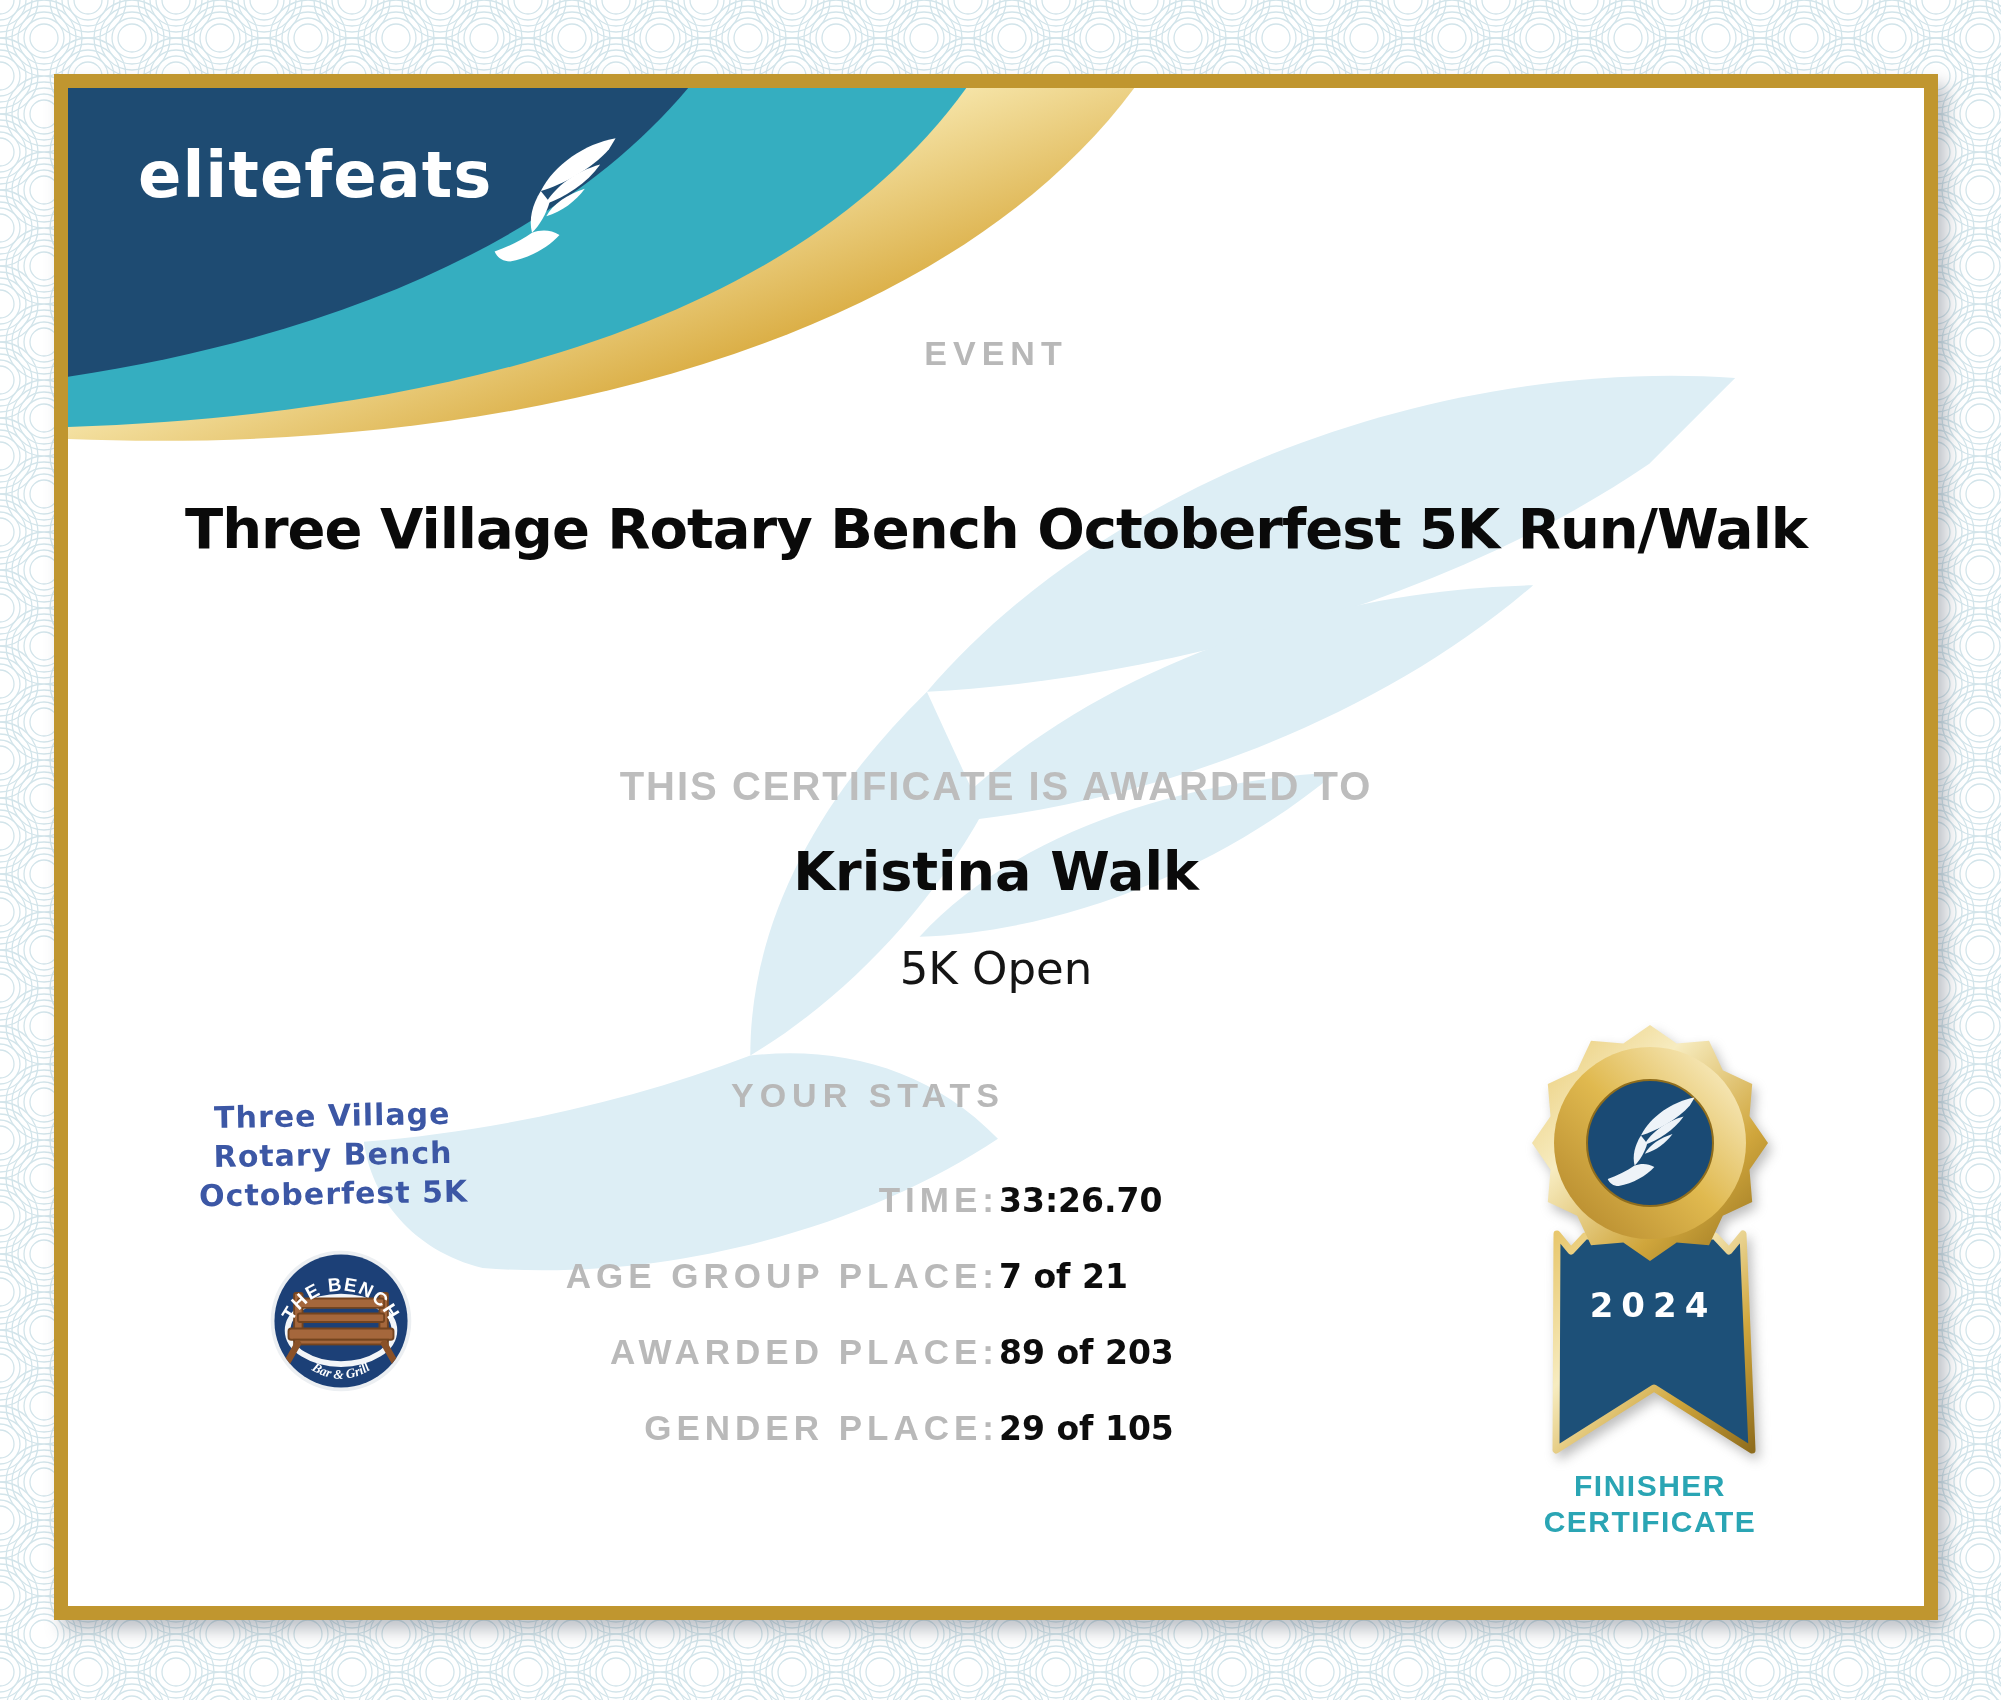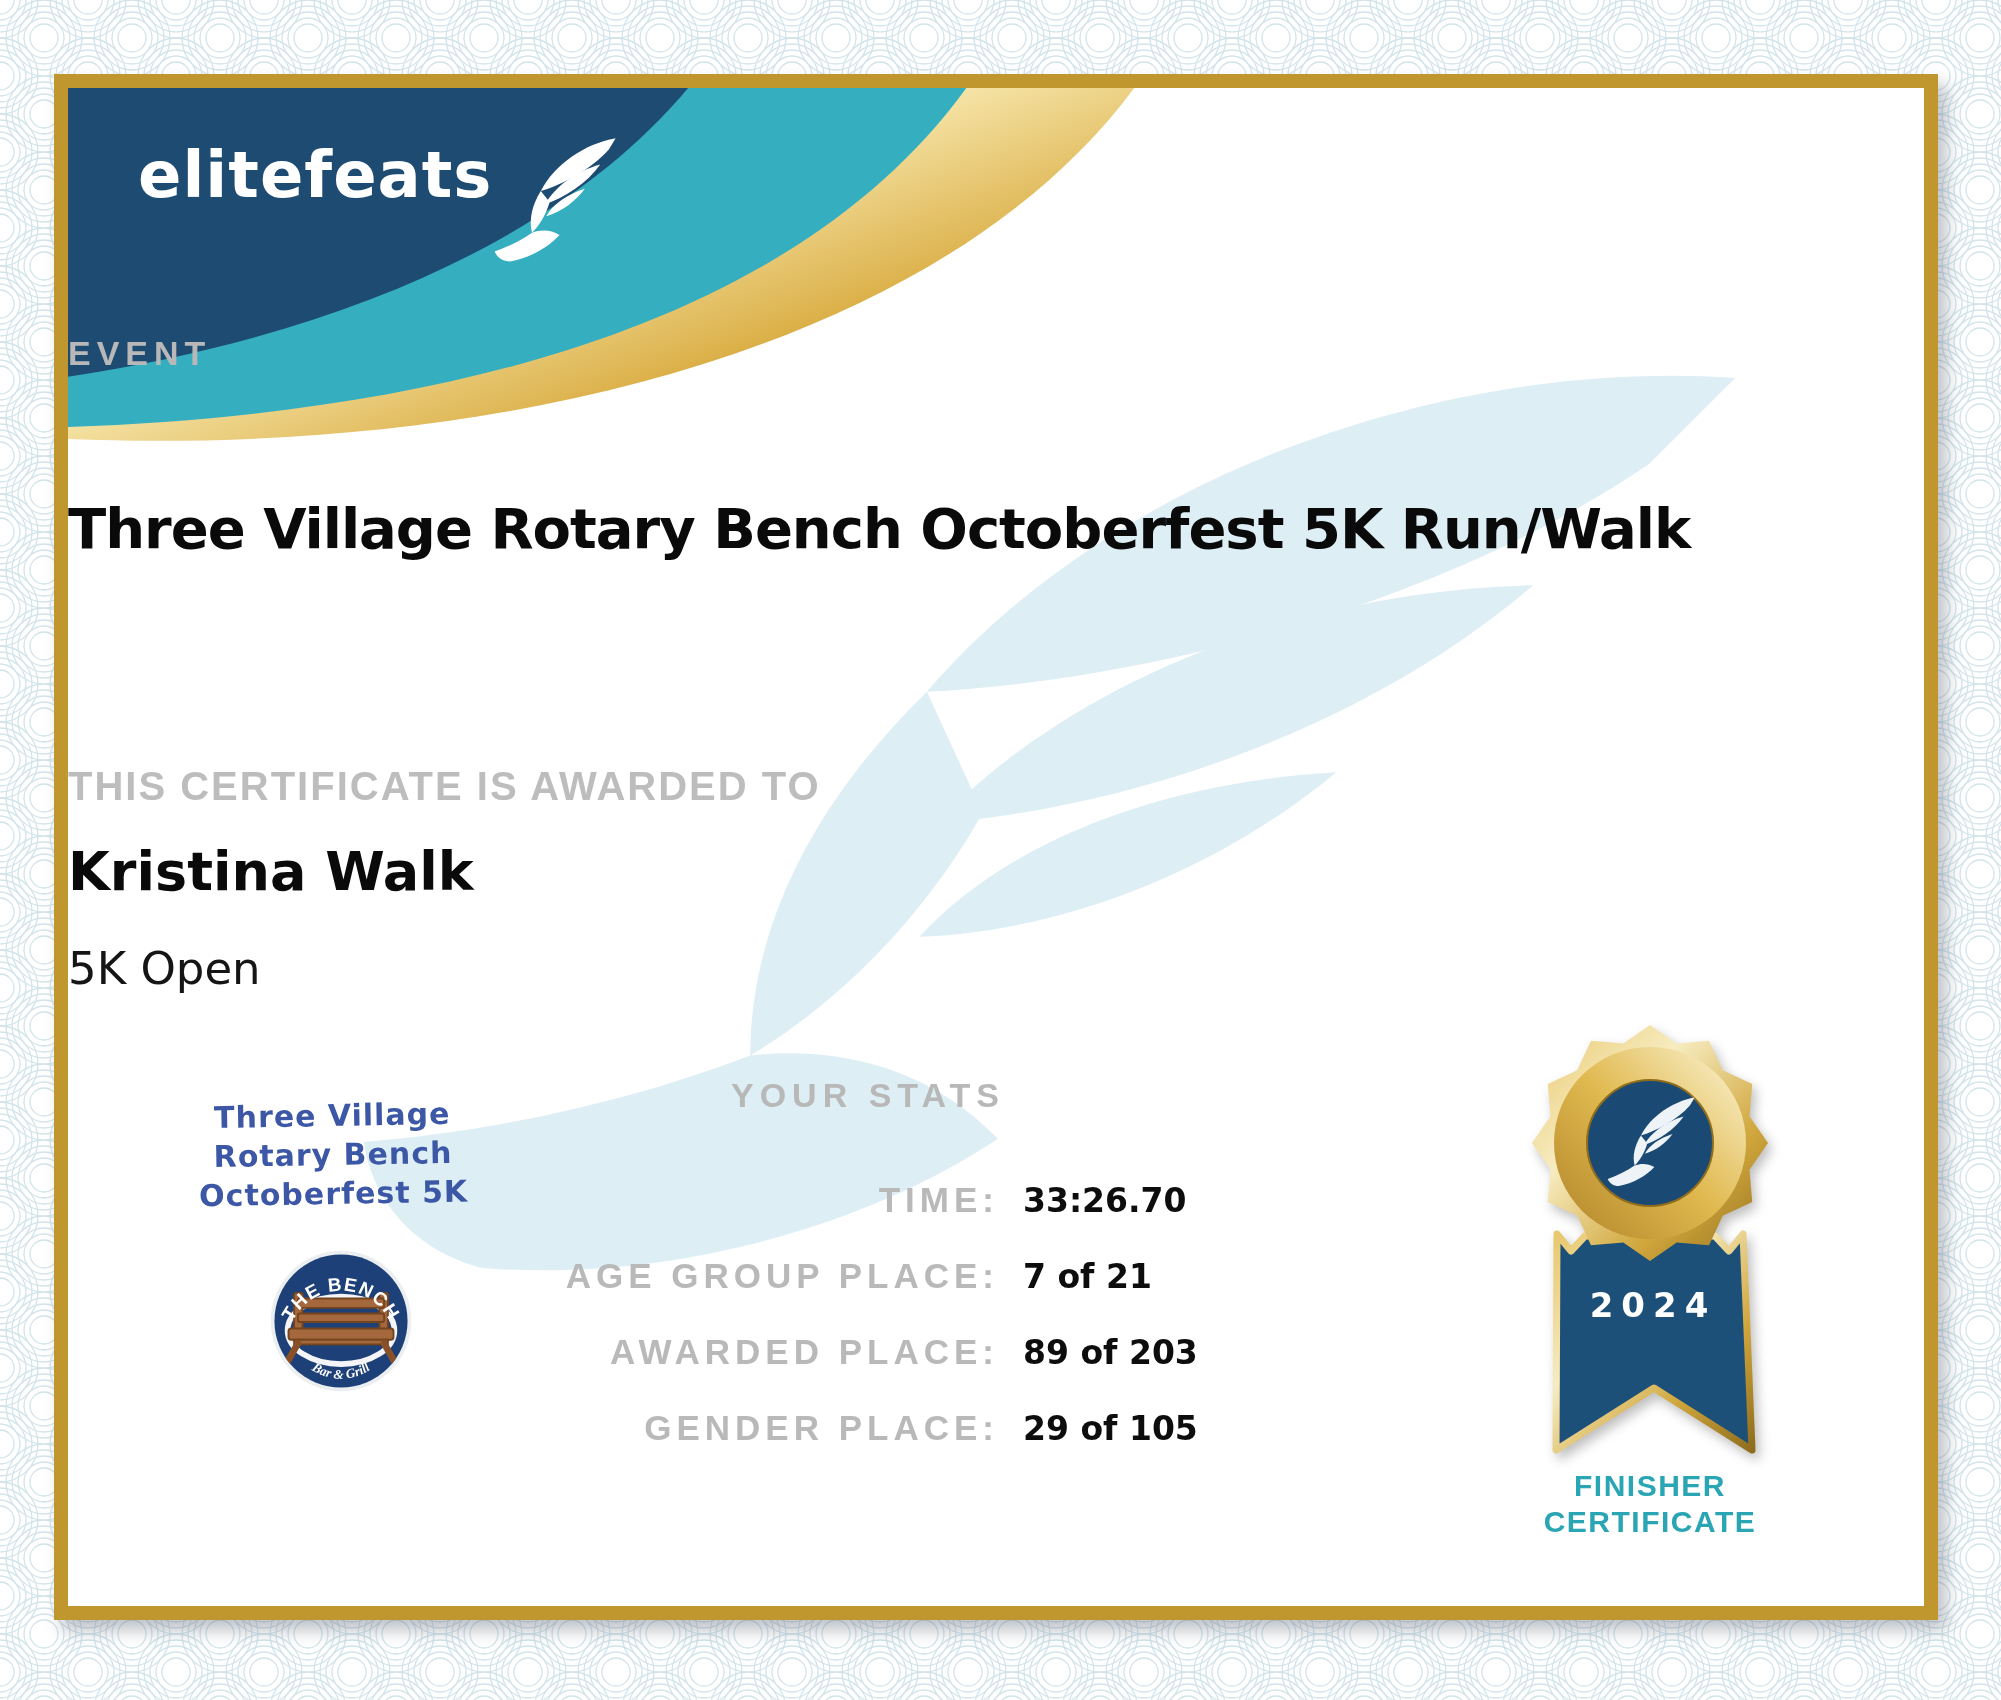--- a/index.html
+++ b/index.html
@@ -10,34 +10,34 @@
         box-sizing:border-box;border:14px solid #c0962f;background:#f9a8d4;z-index:1;
         box-shadow:8px 10px 16px rgba(90,100,115,.40);}
   .cert-inner{position:absolute;inset:0;overflow:hidden;background:#ffffff;}
   .watermark{position:absolute;left:330px;top:110px;width:1250px;height:1250px;
         transform:rotate(14deg);z-index:1;}
   .header-swoosh{position:absolute;left:-1px;top:-1px;z-index:2;}
   .brand{position:absolute;left:70px;top:52px;z-index:3;display:flex;align-items:flex-start;}
   .brand-text{color:#ffffff;font-family:"DejaVu Sans",sans-serif;font-weight:bold;
         font-size:64px;line-height:70px;letter-spacing:1px;}
   .brand-icon{width:132px;height:148px;margin-left:-4px;margin-top:-12px;}
-  .centered{position:absolute;left:0;width:100%;z-index:3;}
+  .centered{position:absolute;left:0;width:100%;text-align:center;z-index:3;}
   .event-label{top:246px;font-size:34px;font-weight:bold;letter-spacing:6px;color:#b8b8b8;}
   .event-title{top:408px;font-family:"DejaVu Sans",sans-serif;font-size:56px;font-weight:bold;
         letter-spacing:-1px;color:#0a0a0a;}
   .award-heading{top:676px;font-size:40px;font-weight:bold;letter-spacing:2px;color:#bdbdbd;}
   .recipient{top:752px;font-family:"DejaVu Sans",sans-serif;font-size:54px;font-weight:bold;color:#0a0a0a;}
   .division{top:854px;font-family:"DejaVu Sans",sans-serif;font-size:45px;color:#151515;}
   .stats-heading{position:absolute;left:0;top:988px;width:1600px;text-align:center;z-index:3;
         font-size:34px;font-weight:bold;letter-spacing:6px;color:#b8b8b8;}
   .stat-row{position:absolute;left:0;width:100%;z-index:3;display:flex;align-items:baseline;}
   .stat-row.r0{top:1092px;} .stat-row.r1{top:1168px;} .stat-row.r2{top:1244px;} .stat-row.r3{top:1320px;}
   .stat-label{display:inline-block;width:931px;text-align:right;font-size:35px;font-weight:bold;
         letter-spacing:5px;color:#b9b9b9;}
-  .stat-value{margin-left:24px;font-family:"DejaVu Sans",sans-serif;font-size:33px;font-weight:bold;color:#0d0d0d;}
+  .stat-value{margin-left:0;font-family:"DejaVu Sans",sans-serif;font-size:33px;font-weight:bold;color:#0d0d0d;}
   .sponsor-script{position:absolute;left:95px;top:1008px;width:340px;text-align:center;z-index:3;
         font-family:"DejaVu Sans",sans-serif;font-size:30px;font-weight:bold;letter-spacing:1px;
         line-height:39px;color:#3c57a5;transform:rotate(-1deg);}
   .bench-logo{position:absolute;left:198px;top:1158px;z-index:3;}
   .medal{position:absolute;left:1400px;top:920px;z-index:3;
         filter:drop-shadow(4px 6px 6px rgba(110,110,110,.45));}
   .finisher{position:absolute;left:1412px;top:1380px;width:340px;text-align:center;z-index:4;
         font-size:30px;font-weight:bold;letter-spacing:1.5px;line-height:36px;color:#2aa5b4;}
 </style>
 </head>

